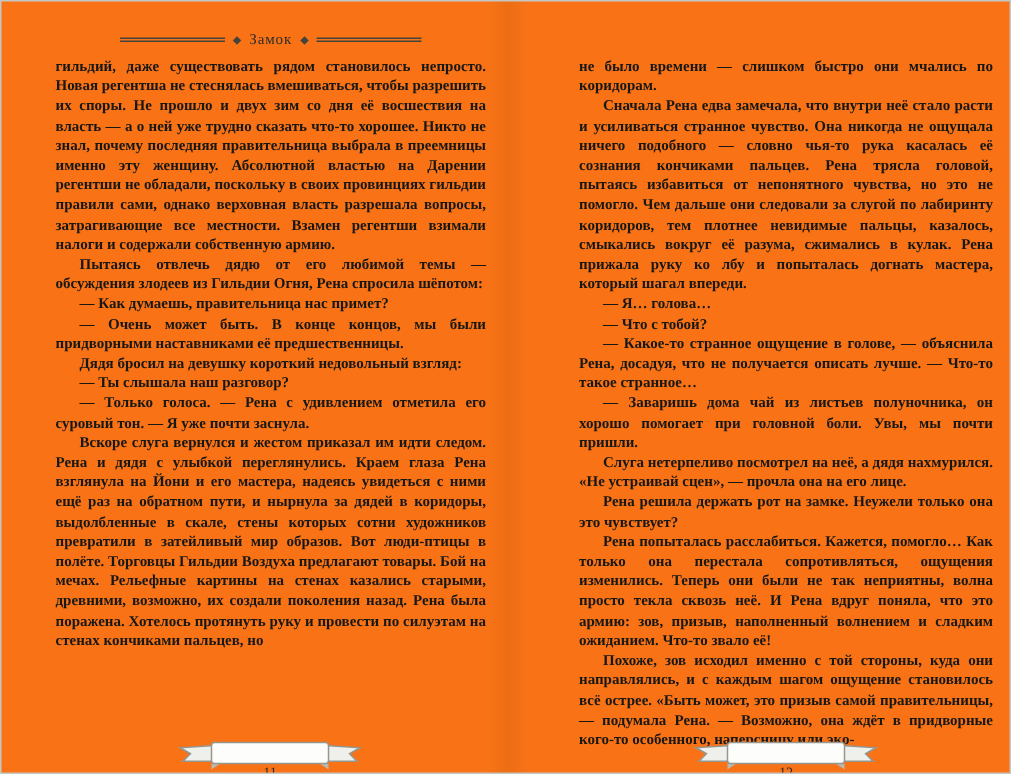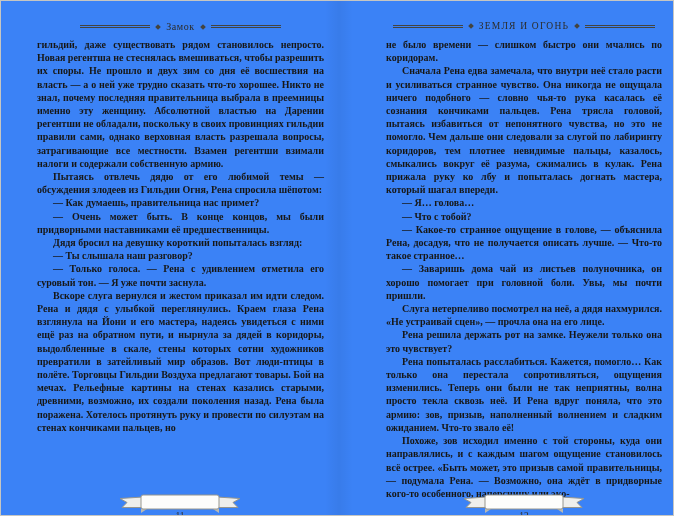--- a/index.html
+++ b/index.html
@@ -6,21 +6,21 @@
   * { box-sizing: border-box; }
   html, body {
     margin: 0; padding: 0;
     width: 674px; height: 516px;
     background: #ffffff;
     font-family: "Liberation Serif", "DejaVu Serif", serif;
   }
   .spread {
     position: absolute; left: 0; top: 0;
     width: 674px; height: 516px;
-    background: #3b82f6;
+    background: #f97316;
     border: 1px solid #c6c6c2;
     overflow: hidden;
   }
   .spine {
     position: absolute; left: 324px; top: 0;
     width: 28px; height: 100%;
     background: linear-gradient(90deg, rgba(0,0,0,0) 0%, rgba(0,0,0,0.05) 50%, rgba(0,0,0,0) 100%);
   }
 
   
@@ -77,44 +77,37 @@
     <span class="head-text">Замок</span>
     <span class="diamond"></span>
     <span class="rule"></span>
   </header>
 
   <div class="body-text" id="text-left">
       <p class="noindent">гильдий, даже существовать рядом становилось непросто. Новая регентша не стеснялась вмешиваться, чтобы разрешить их споры. Не прошло и двух зим со дня её восшествия на власть — а о ней уже трудно сказать что-то хорошее. Никто не знал, почему последняя правительница выбрала в преемницы именно эту женщину. Абсолютной властью на Дарении регентши не обладали, поскольку в своих провинциях гильдии правили сами, однако верховная власть разрешала вопросы, затрагивающие все местности. Взамен регентши взимали налоги и содержали собственную армию.</p>
       <p>Пытаясь отвлечь дядю от его любимой темы — обсуждения злодеев из Гильдии Огня, Рена спросила шёпотом:</p>
       <p>— Как думаешь, правительница нас примет?</p>
       <p>— Очень может быть. В конце концов, мы были придворными наставниками её предшественницы.</p>
-      <p>Дядя бросил на девушку короткий попыталась взгляд:</p>
+      <p>Дядя бросил на девушку короткий недовольный взгляд:</p>
       <p>— Ты слышала наш разговор?</p>
       <p>— Только голоса. — Рена с удивлением отметила его суровый тон. — Я уже почти заснула.</p>
       <p>Вскоре слуга вернулся и жестом приказал им идти следом. Рена и дядя с улыбкой переглянулись. Краем глаза Рена взглянула на Йони и его мастера, надеясь увидеться с ними ещё раз на обратном пути, и нырнула за дядей в коридоры, выдолбленные в скале, стены которых сотни художников превратили в затейливый мир образов. Вот люди-птицы в полёте. Торговцы Гильдии Воздуха предлагают товары. Бой на мечах. Рельефные картины на стенах казались старыми, древними, возможно, их создали поколения назад. Рена была поражена. Хотелось протянуть руку и провести по силуэтам на стенах кончиками пальцев, но</p>
     </div>
 
   <div class="banner" id="banner-left">
     <svg width="130" height="28" viewBox="0 0 130 28">
       <polygon points="28,9 5,10.5 12,14.5 7,19.5 28,19.5" fill="#efefec" stroke="#96968f" stroke-width="1"></polygon>
       <polygon points="102,9 125,10.5 118,14.5 123,19.5 102,19.5" fill="#efefec" stroke="#96968f" stroke-width="1"></polygon>
       <polygon points="26,21 26,25 32,21" fill="#b9b9b3"></polygon>
       <polygon points="104,21 104,25 98,21" fill="#b9b9b3"></polygon>
       <path d="M28 7 L102 7 Q104 7 104 9 L104 19 Q104 21 102 21 L28 21 Q26 21 26 19 L26 9 Q26 7 28 7 Z" fill="#fdfdfb" stroke="#96968f" stroke-width="1"></path>
     </svg>
     <span class="pagenum">11</span>
   </div>
 
-  <header class="running-head" id="head-right">
-    <span class="rule"></span>
-    <span class="diamond"></span>
-    <span class="head-text">ЗЕМЛЯ И ОГОНЬ</span>
-    <span class="diamond"></span>
-    <span class="rule"></span>
-  </header>
 
   <div class="body-text" id="text-right">
       <p class="noindent">не было времени — слишком быстро они мчались по коридорам.</p>
       <p>Сначала Рена едва замечала, что внутри неё стало расти и усиливаться странное чувство. Она никогда не ощущала ничего подобного — словно чья-то рука касалась её сознания кончиками пальцев. Рена трясла головой, пытаясь избавиться от непонятного чувства, но это не помогло. Чем дальше они следовали за слугой по лабиринту коридоров, тем плотнее невидимые пальцы, казалось, смыкались вокруг её разума, сжимались в кулак. Рена прижала руку ко лбу и попыталась догнать мастера, который шагал впереди.</p>
       <p>— Я… голова…</p>
       <p>— Что с тобой?</p>
       <p>— Какое-то странное ощущение в голове, — объяснила Рена, досадуя, что не получается описать лучше. — Что-то такое странное…</p>
       <p>— Заваришь дома чай из листьев полуночника, он хорошо помогает при головной боли. Увы, мы почти пришли.</p>
       <p>Слуга нетерпеливо посмотрел на неё, а дядя нахмурился. «Не устраивай сцен», — прочла она на его лице.</p>
       <p>Рена решила держать рот на замке. Неужели только она это чувствует?</p>

